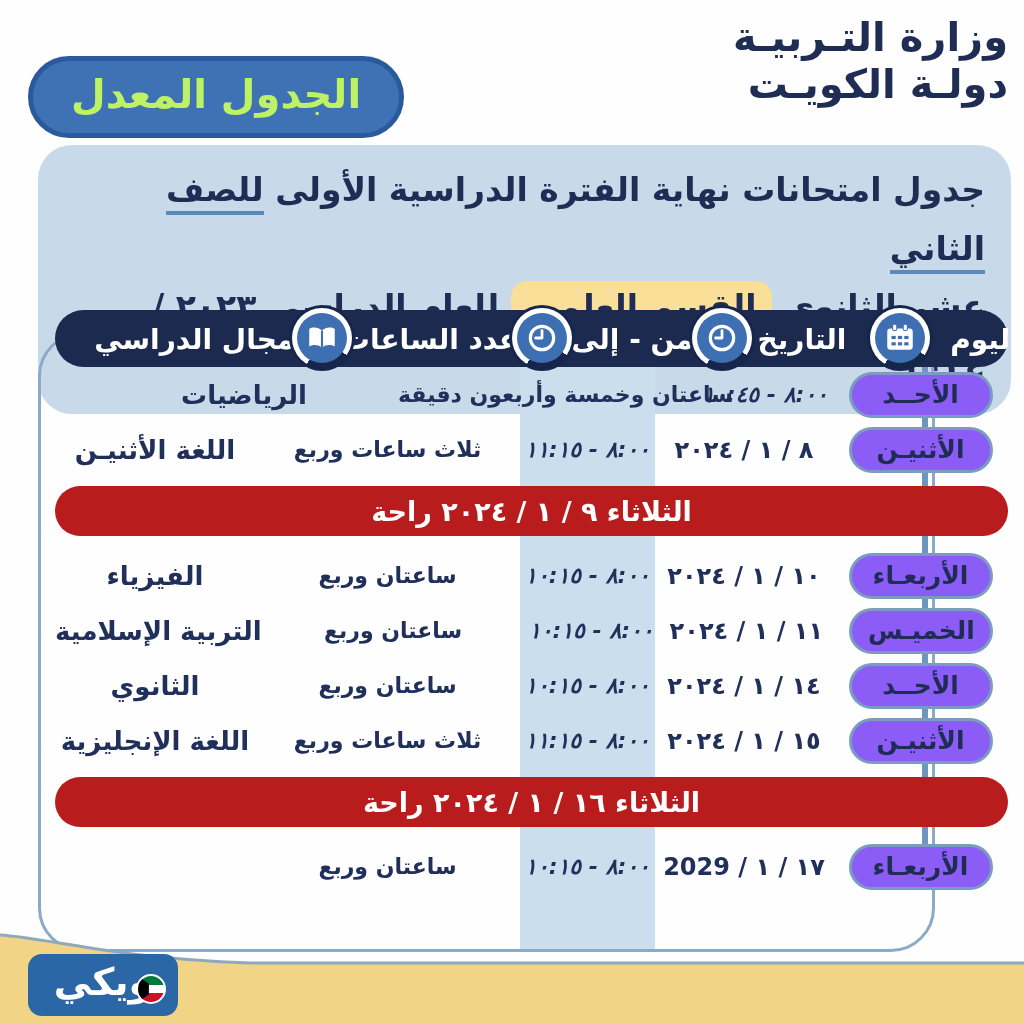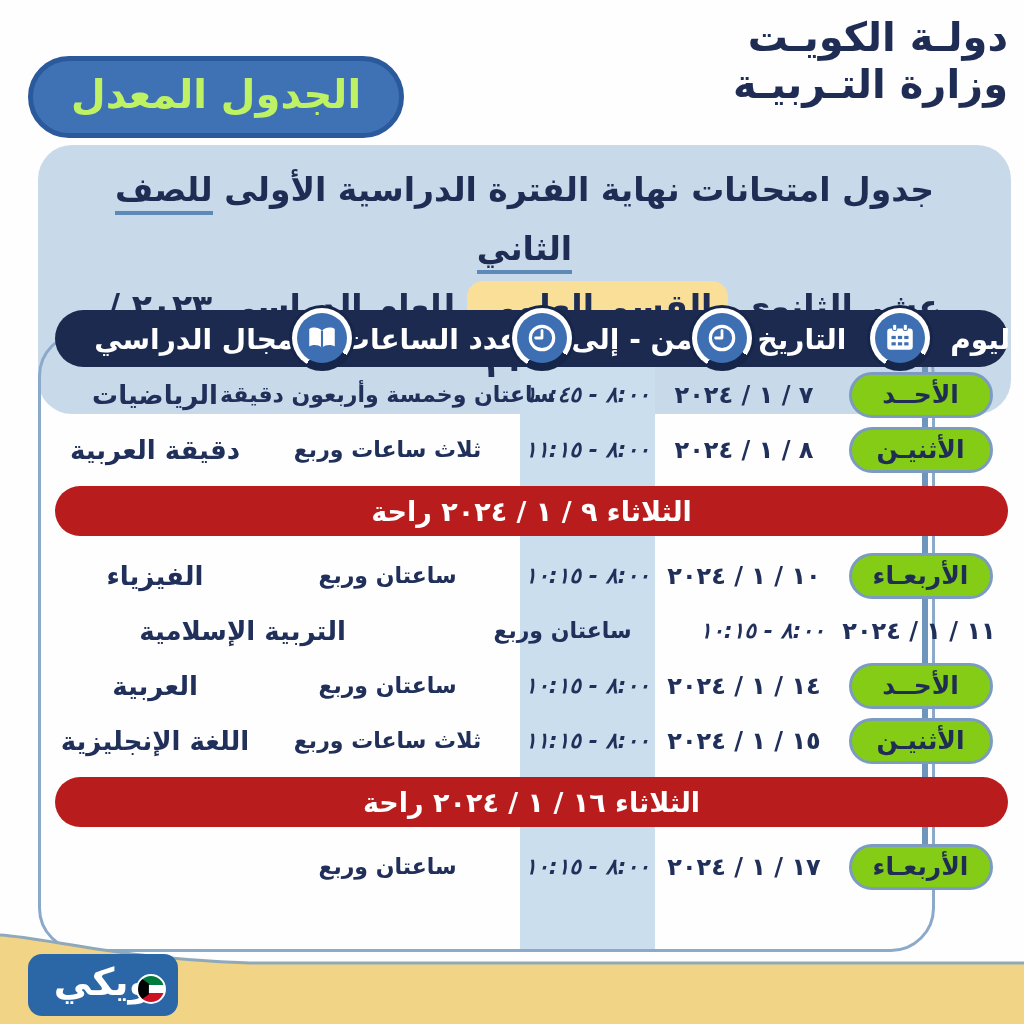--- a/index.html
+++ b/index.html
@@ -21,21 +21,21 @@
   .badge {
     position:absolute; top:56px; left:28px;
     background:#3e72b4; border:5px solid #2a5a9c; border-radius:48px;
     color:#bef264; font-weight:bold; font-size:40px;
     padding:10px 38px 16px 38px;
   }
   .title-banner {
     position:absolute; top:145px; left:38px; right:13px;
     background:#c8daea; border-radius:34px;
     padding:16px 26px 18px 26px;
-    text-align:center; font-weight:bold; font-size:33px; line-height:1.78;
+    text-align:right; font-weight:bold; font-size:33px; line-height:1.78;
     color:#1f2d55;
   }
   .u { border-bottom:4px solid #5d89b8; padding-bottom:2px; }
   .hl {
     background:#f9df97; border-radius:16px; padding:6px 16px 10px 16px;
   }
   
   .frame {
     position:absolute; left:38px; top:332px; width:897px; height:620px;
     border:3px solid #8ba9c9; border-radius:44px;
@@ -77,21 +77,21 @@
   }
   .row { display:flex; height:55px; align-items:center; }
   .cell { display:flex; align-items:center; justify-content:center; height:100%; }
   .cell-day  { width:175px; }
   .cell-date { width:178px; font-size:24px; font-weight:bold; white-space:nowrap; }
   .cell-time { width:135px; font-size:22px; font-weight:bold; white-space:nowrap;font-style:italic; }
   .cell-dur  { width:265px; font-size:22px; font-weight:bold; white-space:nowrap; }
   .cell-sub  { flex:1; font-size:26px; font-weight:bold; white-space:nowrap; }
   .day-pill {
     width:144px; height:46px; display:flex; align-items:center; justify-content:center;
-    background:#84cc16; border:3px solid #7b9cc0; border-radius:24px;
+    background:#8b5cf6; border:3px solid #7b9cc0; border-radius:24px;
     color:#1f2d55; font-weight:bold; font-size:25px; white-space:nowrap;
     position:relative; z-index:4;
   }
   .rest-banner {
     position:relative; z-index:5;
     height:50px; margin:9px 0 12px 0; width:953px;
     background:#b91c1c; border-radius:26px;
     display:flex; align-items:center; justify-content:center;
     color:#fff; font-weight:bold; font-size:27px;
   }
@@ -110,22 +110,22 @@
   }
   .flag-circle::before {
     content:""; position:absolute; left:0; top:0; width:42%; height:100%;
     background:#000; clip-path:polygon(0 0, 100% 30%, 100% 70%, 0 100%);
   }
 </style>
 </head>
 <body>
 
 <div class="ministry">
+  <div>وزارة التـربيـة</div>
   <div>دولـة الكويـت</div>
-  <div>وزارة التـربيـة</div>
 </div>
 
 <div class="badge">
   <span>الجدول المعدل</span>
 </div>
 
 <div class="title-banner">
   <div><span>جدول امتحانات نهاية الفترة الدراسية الأولى </span><span class="u">للصف الثاني</span></div>
   <div><span class="u">عشر الثانوي</span> <span class="hl">القسم العلمي</span> <span>للعام الدراسي ٢٠٢٣ / ٢٠٢٤</span></div>
 </div>
@@ -189,78 +189,80 @@
       </svg>
     </div>
   </div>
 </div>
 
 <div id="table-body">
     <div class="row">
       <div class="cell cell-day">
         <div class="day-pill">الأحــد</div>
       </div>
-      <div class="cell cell-date">٧ / ١ / ٢٠٢٤</div>
       <div class="cell cell-time">٨:٠٠ - ١٠:٤٥</div>
       <div class="cell cell-dur">ساعتان وخمسة وأربعون دقيقة</div>
       <div class="cell cell-sub">الرياضيات</div>
     </div>
     <div class="row">
       <div class="cell cell-day">
         <div class="day-pill">الأثنيـن</div>
       </div>
       <div class="cell cell-date">٨ / ١ / ٢٠٢٤</div>
       <div class="cell cell-time">٨:٠٠ - ١١:١٥</div>
       <div class="cell cell-dur">ثلاث ساعات وربع</div>
-      <div class="cell cell-sub">دقيقة العربية</div>
+      <div class="cell cell-sub">اللغة الأثنيـن</div>
     </div>
     <div class="rest-banner">
       <span>الثلاثاء ٩ / ١ / ٢٠٢٤ راحة</span>
     </div>
     <div class="row">
       <div class="cell cell-day">
         <div class="day-pill">الأربعـاء</div>
       </div>
       <div class="cell cell-date">١٠ / ١ / ٢٠٢٤</div>
       <div class="cell cell-time">٨:٠٠ - ١٠:١٥</div>
       <div class="cell cell-dur">ساعتان وربع</div>
       <div class="cell cell-sub">الفيزياء</div>
     </div>
     <div class="row">
+      <div class="cell cell-day">
+        <div class="day-pill">الخميـس</div>
+      </div>
       <div class="cell cell-date">١١ / ١ / ٢٠٢٤</div>
       <div class="cell cell-time">٨:٠٠ - ١٠:١٥</div>
       <div class="cell cell-dur">ساعتان وربع</div>
       <div class="cell cell-sub">التربية الإسلامية</div>
     </div>
     <div class="row">
       <div class="cell cell-day">
         <div class="day-pill">الأحــد</div>
       </div>
       <div class="cell cell-date">١٤ / ١ / ٢٠٢٤</div>
       <div class="cell cell-time">٨:٠٠ - ١٠:١٥</div>
       <div class="cell cell-dur">ساعتان وربع</div>
-      <div class="cell cell-sub">العربية</div>
+      <div class="cell cell-sub">الثانوي</div>
     </div>
     <div class="row">
       <div class="cell cell-day">
         <div class="day-pill">الأثنيـن</div>
       </div>
       <div class="cell cell-date">١٥ / ١ / ٢٠٢٤</div>
       <div class="cell cell-time">٨:٠٠ - ١١:١٥</div>
       <div class="cell cell-dur">ثلاث ساعات وربع</div>
       <div class="cell cell-sub">اللغة الإنجليزية</div>
     </div>
     <div class="rest-banner">
       <span>الثلاثاء ١٦ / ١ / ٢٠٢٤ راحة</span>
     </div>
     <div class="row">
       <div class="cell cell-day">
         <div class="day-pill">الأربعـاء</div>
       </div>
-      <div class="cell cell-date">١٧ / ١ / ٢٠٢٤</div>
+      <div class="cell cell-date">١٧ / ١ / 2029</div>
       <div class="cell cell-time">٨:٠٠ - ١٠:١٥</div>
       <div class="cell cell-dur">ساعتان وربع</div>
     </div>
   </div>
 
 <svg class="strip" viewBox="0 0 1024 94" preserveAspectRatio="none">
   <path d="M0 5 C50 8 110 28 250 33 L1024 33 L1024 94 L0 94 Z" fill="#f1d486"></path>
   <path d="M0 5 C50 8 110 28 250 33 L1024 33" fill="none" stroke="#8fa9bb" stroke-width="3"></path>
 </svg>
 

